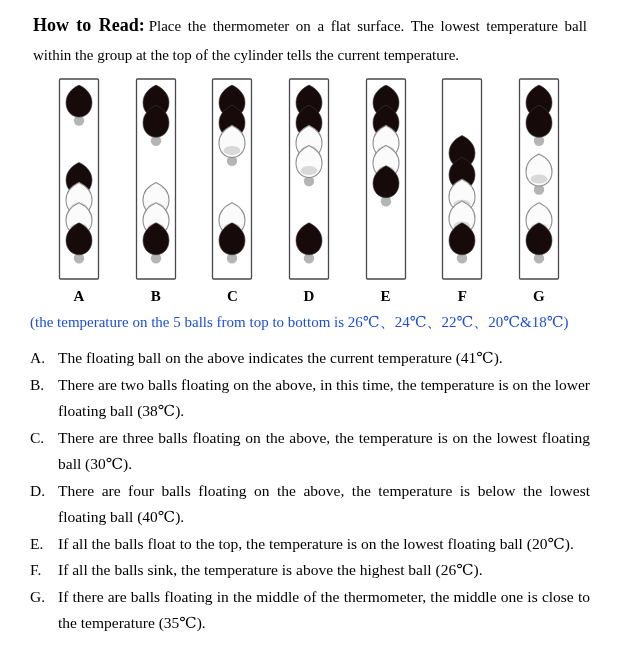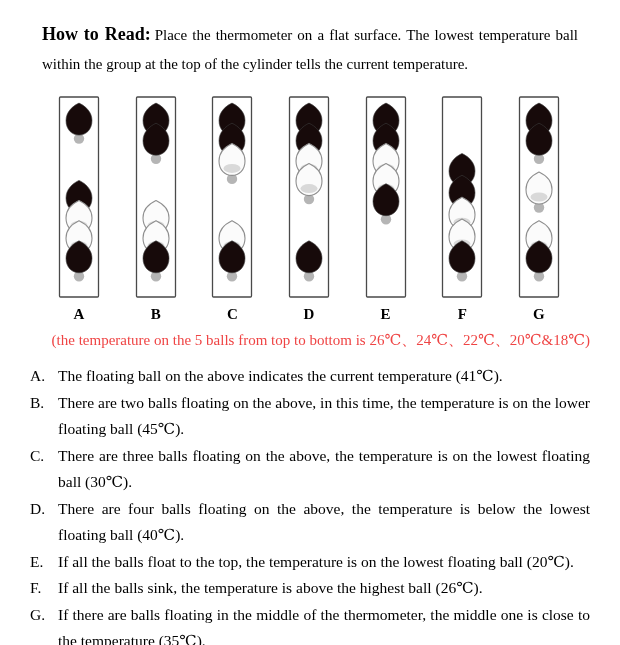--- a/index.html
+++ b/index.html
@@ -4,21 +4,21 @@
 <style>
   html,body{margin:0;padding:0;background:#ffffff;}
   body{
     width:620px;height:645px;overflow:hidden;
     font-family:"Liberation Serif","DejaVu Serif",serif;
     color:#000;
   }
   .page{box-sizing:border-box;width:620px;height:645px;padding:8px 30px 0 30px;}
 
   
-  .intro{margin:12px;font-size:15px;line-height:29px;text-align:justify;}
+  .intro{margin:3px;font-size:15px;line-height:29px;text-align:justify;}
   .intro-title{font-weight:bold;font-size:18px;padding-right:4px;}
 
   
   .thermo-row{
     display:flex;justify-content:space-between;
     padding:4px 28px 0 26px;
   }
   .thermo-cell{display:flex;flex-direction:column;align-items:center;}
   .thermo-label{font-weight:bold;font-size:15px;margin-top:4px;line-height:18px;}
 
@@ -234,30 +234,30 @@
           </g>
           <g transform="translate(23,163.8)">
             <circle cx="0" cy="17.5" r="5.2" fill="#b5b5b5"></circle>
             <path d="M0,-18 C6.5,-15 13,-9 13,-0.5 C13,8.5 7,14 0,14 C-7,14 -13,8.5 -13,-0.5 C-13,-9 -6.5,-15 0,-18 Z" fill="#170a0a" stroke="#3a3a3a" stroke-width="0.6"></path>
           </g>
         </svg>
         <div class="thermo-label">G</div>
       </div>
     </div>
 
-  <p class="caption" style="color: #ef4444; text-align: right;">(the temperature on the 5 balls from top to bottom is 26℃、24℃、22℃、20℃&amp;18℃)</p>
+  <p class="caption" style="color: #1d4ed8;">(the temperature on the 5 balls from top to bottom is 26℃、24℃、22℃、20℃&amp;18℃)</p>
 
   <div class="cases">
     <div class="case">
       <span class="case-letter">A.</span>
       <span class="case-text">The floating ball on the above indicates the current temperature (41℃).</span>
     </div>
     <div class="case">
       <span class="case-letter">B.</span>
-      <span class="case-text">There are two balls floating on the above, in this time, the temperature is on the lower floating ball (45℃).</span>
+      <span class="case-text">There are two balls floating on the above, in this time, the temperature is on the lower floating ball (38℃).</span>
     </div>
     <div class="case">
       <span class="case-letter">C.</span>
       <span class="case-text">There are three balls floating on the above, the temperature is on the lowest floating ball (30℃).</span>
     </div>
     <div class="case">
       <span class="case-letter">D.</span>
       <span class="case-text">There are four balls floating on the above, the temperature is below the lowest floating ball (40℃).</span>
     </div>
     <div class="case">

